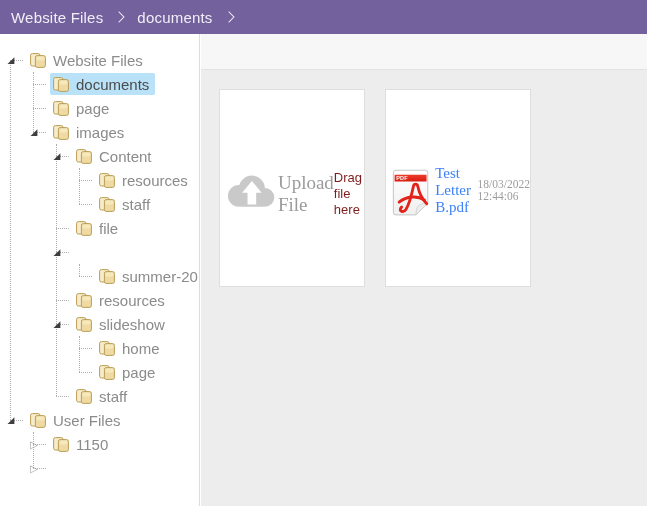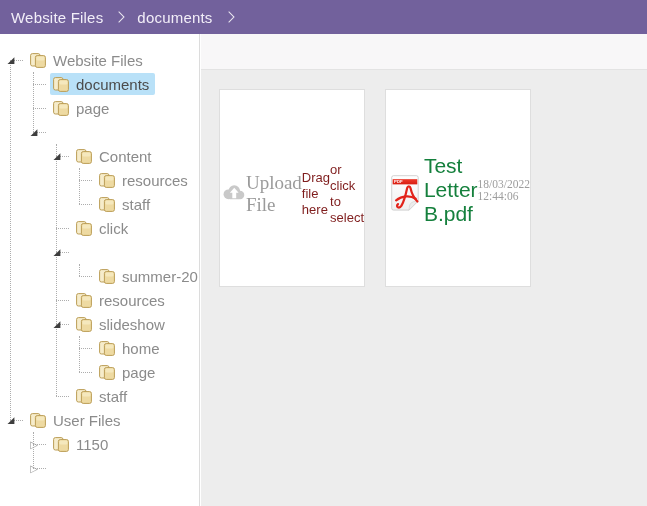--- a/index.html
+++ b/index.html
@@ -62,21 +62,21 @@
   .cards{display:flex;gap:20px;padding:19px 0 0 18px;}
   .card{
     width:146px;height:198px;box-sizing:border-box;background:#fff;
     border:1px solid #dedede;display:flex;flex-direction:row;align-items:center;
     cursor:pointer;
   }
   .upload-card svg{margin-top:10px;}
   .up-title{font-size:19px;color:#9b9b9b;margin-top:12px;font-family:Liberation Serif, serif;}
   .up-sub{font-size:13px;color:#7f1d1d;line-height:16px;margin-top:12px;}
   .file-card svg{margin-top:11px;}
-  .f-name{font-size:21px;color:#15803d;margin-top:4px;}
+  .f-name{font-size:15px;color:#3b82f6;margin-top:4px;font-family:Liberation Serif, serif;}
   .f-date{font-size:11.5px;color:#9d9d9d;margin-top:3px;font-family:Liberation Serif, serif;}
 </style>
 </head>
 <body style="--header-bg: #72619c; --header-text: #f2eef8; --main-bg: #ededed; --toolbar-bg: #f8f7f8; --selected-bg: #b9e1f8; --tree-text: #8b8b8b;">
 
 <div class="app">
 
   <header class="crumbbar">
     <span class="crumb">Website Files</span>
     <span class="chev"></span>
@@ -119,20 +119,28 @@
     <rect x="6.4" y="4.6" width="10" height="11.8" rx="1.8" fill="#eedaa2" stroke="#bb9d55" stroke-width="1"></rect>
     <rect x="7.4" y="5.6" width="8" height="4" rx="1.4" fill="#f5e8bd" stroke="none"></rect>
   </svg>
                   <span class="tlabel">page</span>
                 </span>
               </div>
             </li>
             <li>
               <div class="row">
                 <span class="exp open">◢</span>
+                <span class="node-inner">
+                  <svg width="18" height="18" viewBox="0 0 18 18">
+    <rect x="1.6" y="2.6" width="9.4" height="12.4" rx="1.8" fill="#f6eccb" stroke="#bb9d55" stroke-width="1"></rect>
+    <rect x="6.4" y="4.6" width="10" height="11.8" rx="1.8" fill="#eedaa2" stroke="#bb9d55" stroke-width="1"></rect>
+    <rect x="7.4" y="5.6" width="8" height="4" rx="1.4" fill="#f5e8bd" stroke="none"></rect>
+  </svg>
+                  <span class="tlabel">images</span>
+                </span>
               </div>
               <ul>
                 <li>
                   <div class="row">
                     <span class="exp open">◢</span>
                     <span class="node-inner">
                       <svg width="18" height="18" viewBox="0 0 18 18">
     <rect x="1.6" y="2.6" width="9.4" height="12.4" rx="1.8" fill="#f6eccb" stroke="#bb9d55" stroke-width="1"></rect>
     <rect x="6.4" y="4.6" width="10" height="11.8" rx="1.8" fill="#eedaa2" stroke="#bb9d55" stroke-width="1"></rect>
     <rect x="7.4" y="5.6" width="8" height="4" rx="1.4" fill="#f5e8bd" stroke="none"></rect>
@@ -169,21 +177,21 @@
                   </ul>
                 </li>
                 <li>
                   <div class="row">
                     <span class="node-inner">
                       <svg width="18" height="18" viewBox="0 0 18 18">
     <rect x="1.6" y="2.6" width="9.4" height="12.4" rx="1.8" fill="#f6eccb" stroke="#bb9d55" stroke-width="1"></rect>
     <rect x="6.4" y="4.6" width="10" height="11.8" rx="1.8" fill="#eedaa2" stroke="#bb9d55" stroke-width="1"></rect>
     <rect x="7.4" y="5.6" width="8" height="4" rx="1.4" fill="#f5e8bd" stroke="none"></rect>
   </svg>
-                      <span class="tlabel">click</span>
+                      <span class="tlabel">file</span>
                     </span>
                   </div>
                 </li>
                 <li>
                   <div class="row">
                     <span class="exp open">◢</span>
                   </div>
                   <ul>
                     <li>
                       <div class="row">
@@ -317,21 +325,20 @@
           <g class="cloud-fill" fill="#c9c9c9">
             <circle cx="52" cy="66" r="30"></circle>
             <circle cx="88" cy="46" r="36"></circle>
             <circle cx="124" cy="70" r="26"></circle>
             <rect x="46" y="60" width="86" height="36" rx="17"></rect>
           </g>
           <polygon fill="#ffffff" points="88,25 115,57 100,57 100,90 76,90 76,57 61,57"></polygon>
         </svg>
         <div class="up-title">Upload File</div>
         <div class="up-sub">Drag file here</div>
-        <div class="up-sub">or click to select</div>
       </div>
 
       <div id="file-cards" style="display:flex;gap:20px;">
           <div class="card file-card">
             <svg width="118" height="124" viewBox="0 0 120 126">
     <defs>
       <linearGradient id="pgrad" x1="0" y1="0" x2="0" y2="1">
         <stop offset="0" stop-color="#ffffff"></stop>
                   <stop offset="1" stop-color="#f0f0f0"></stop>
       </linearGradient>

